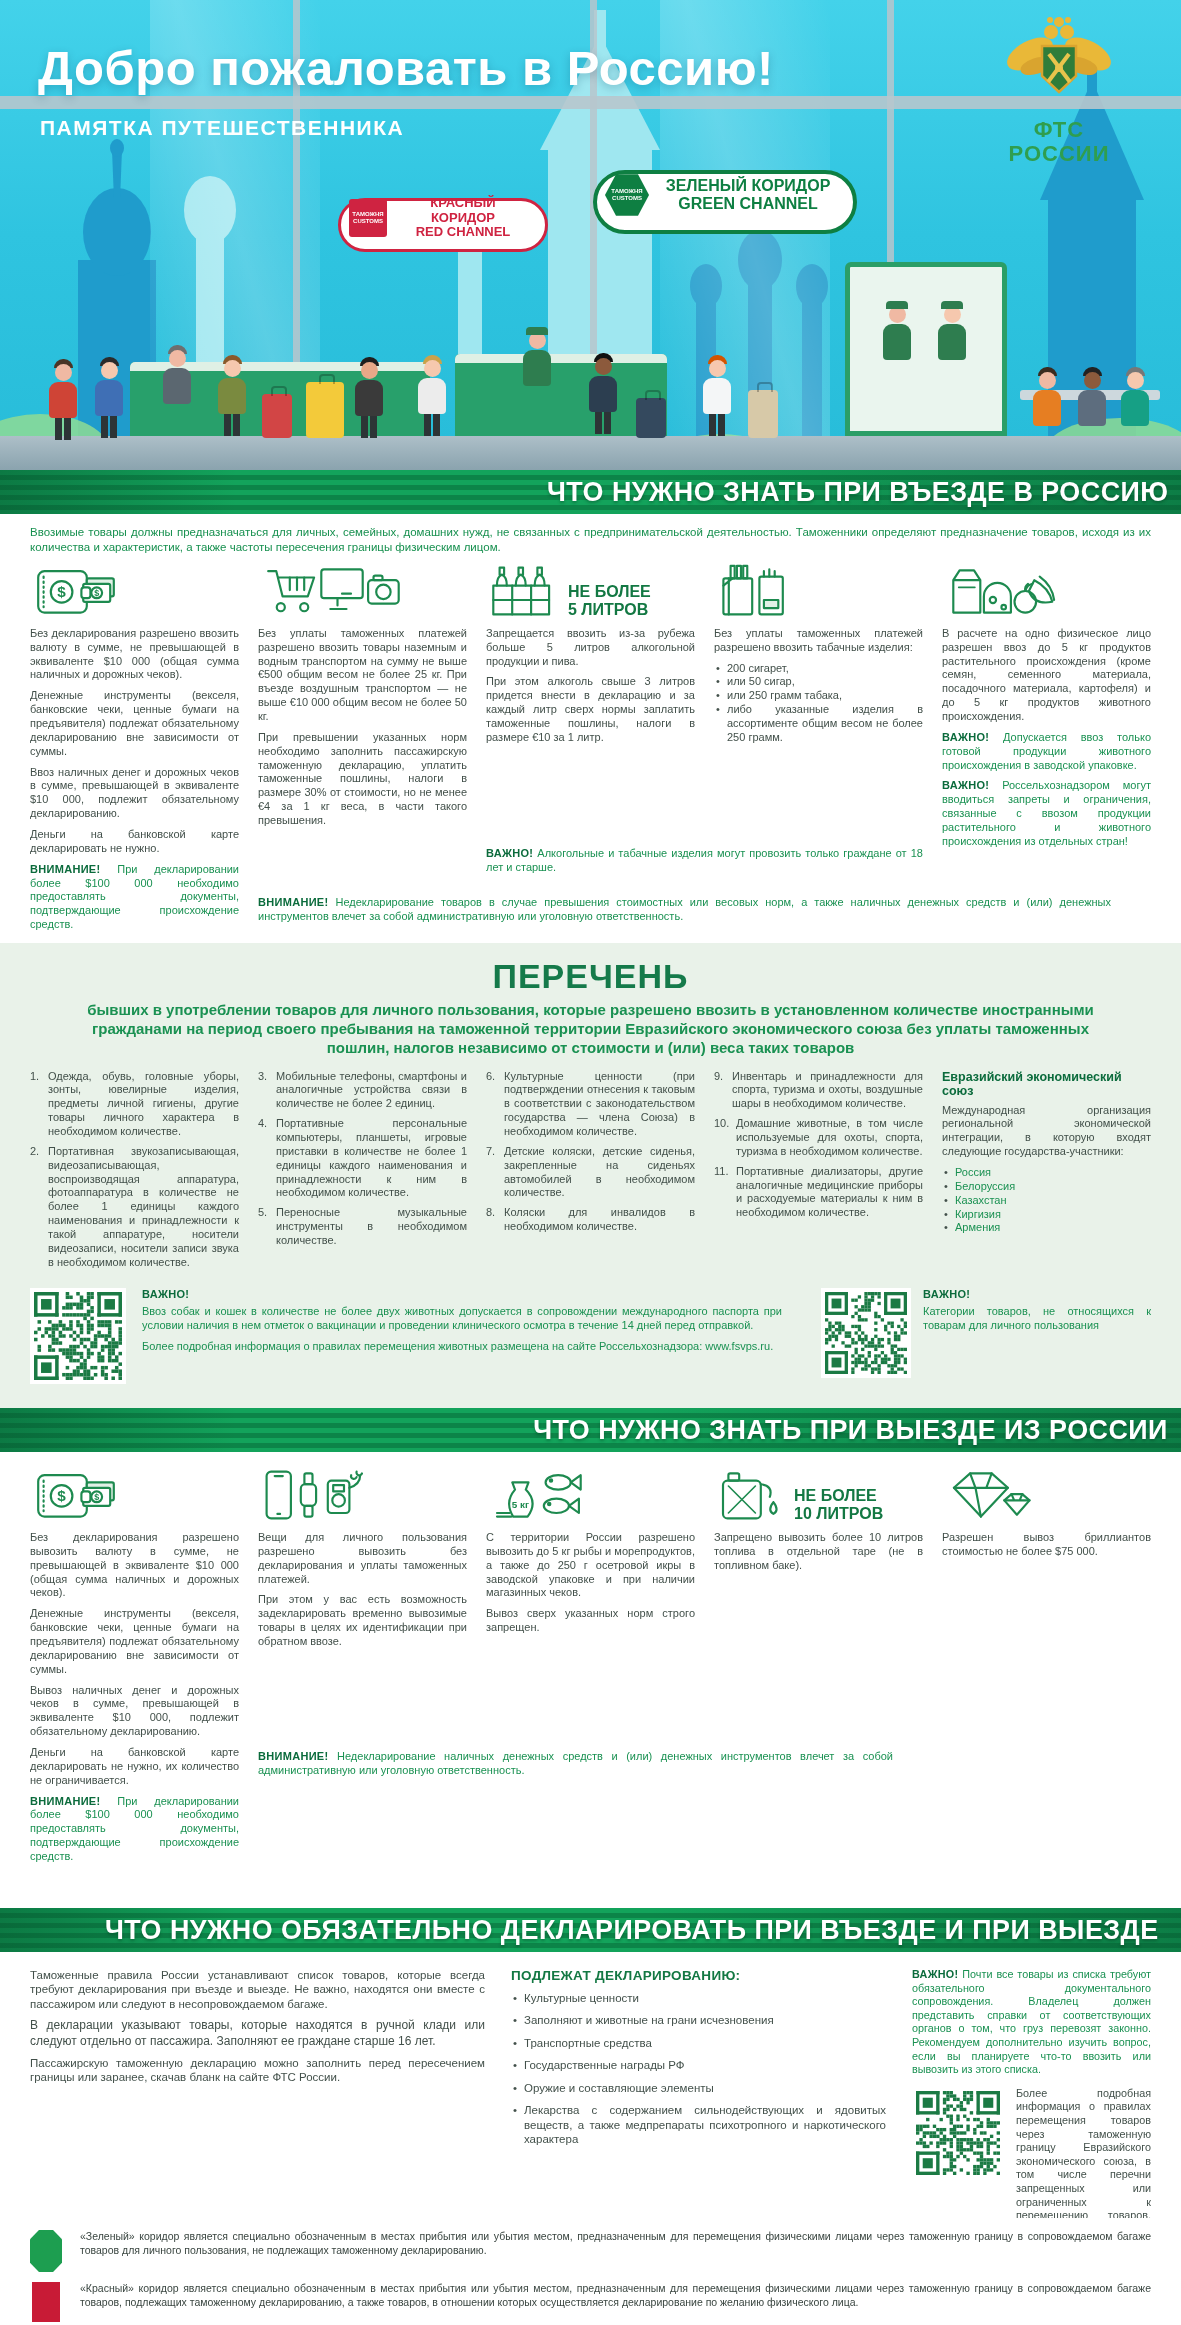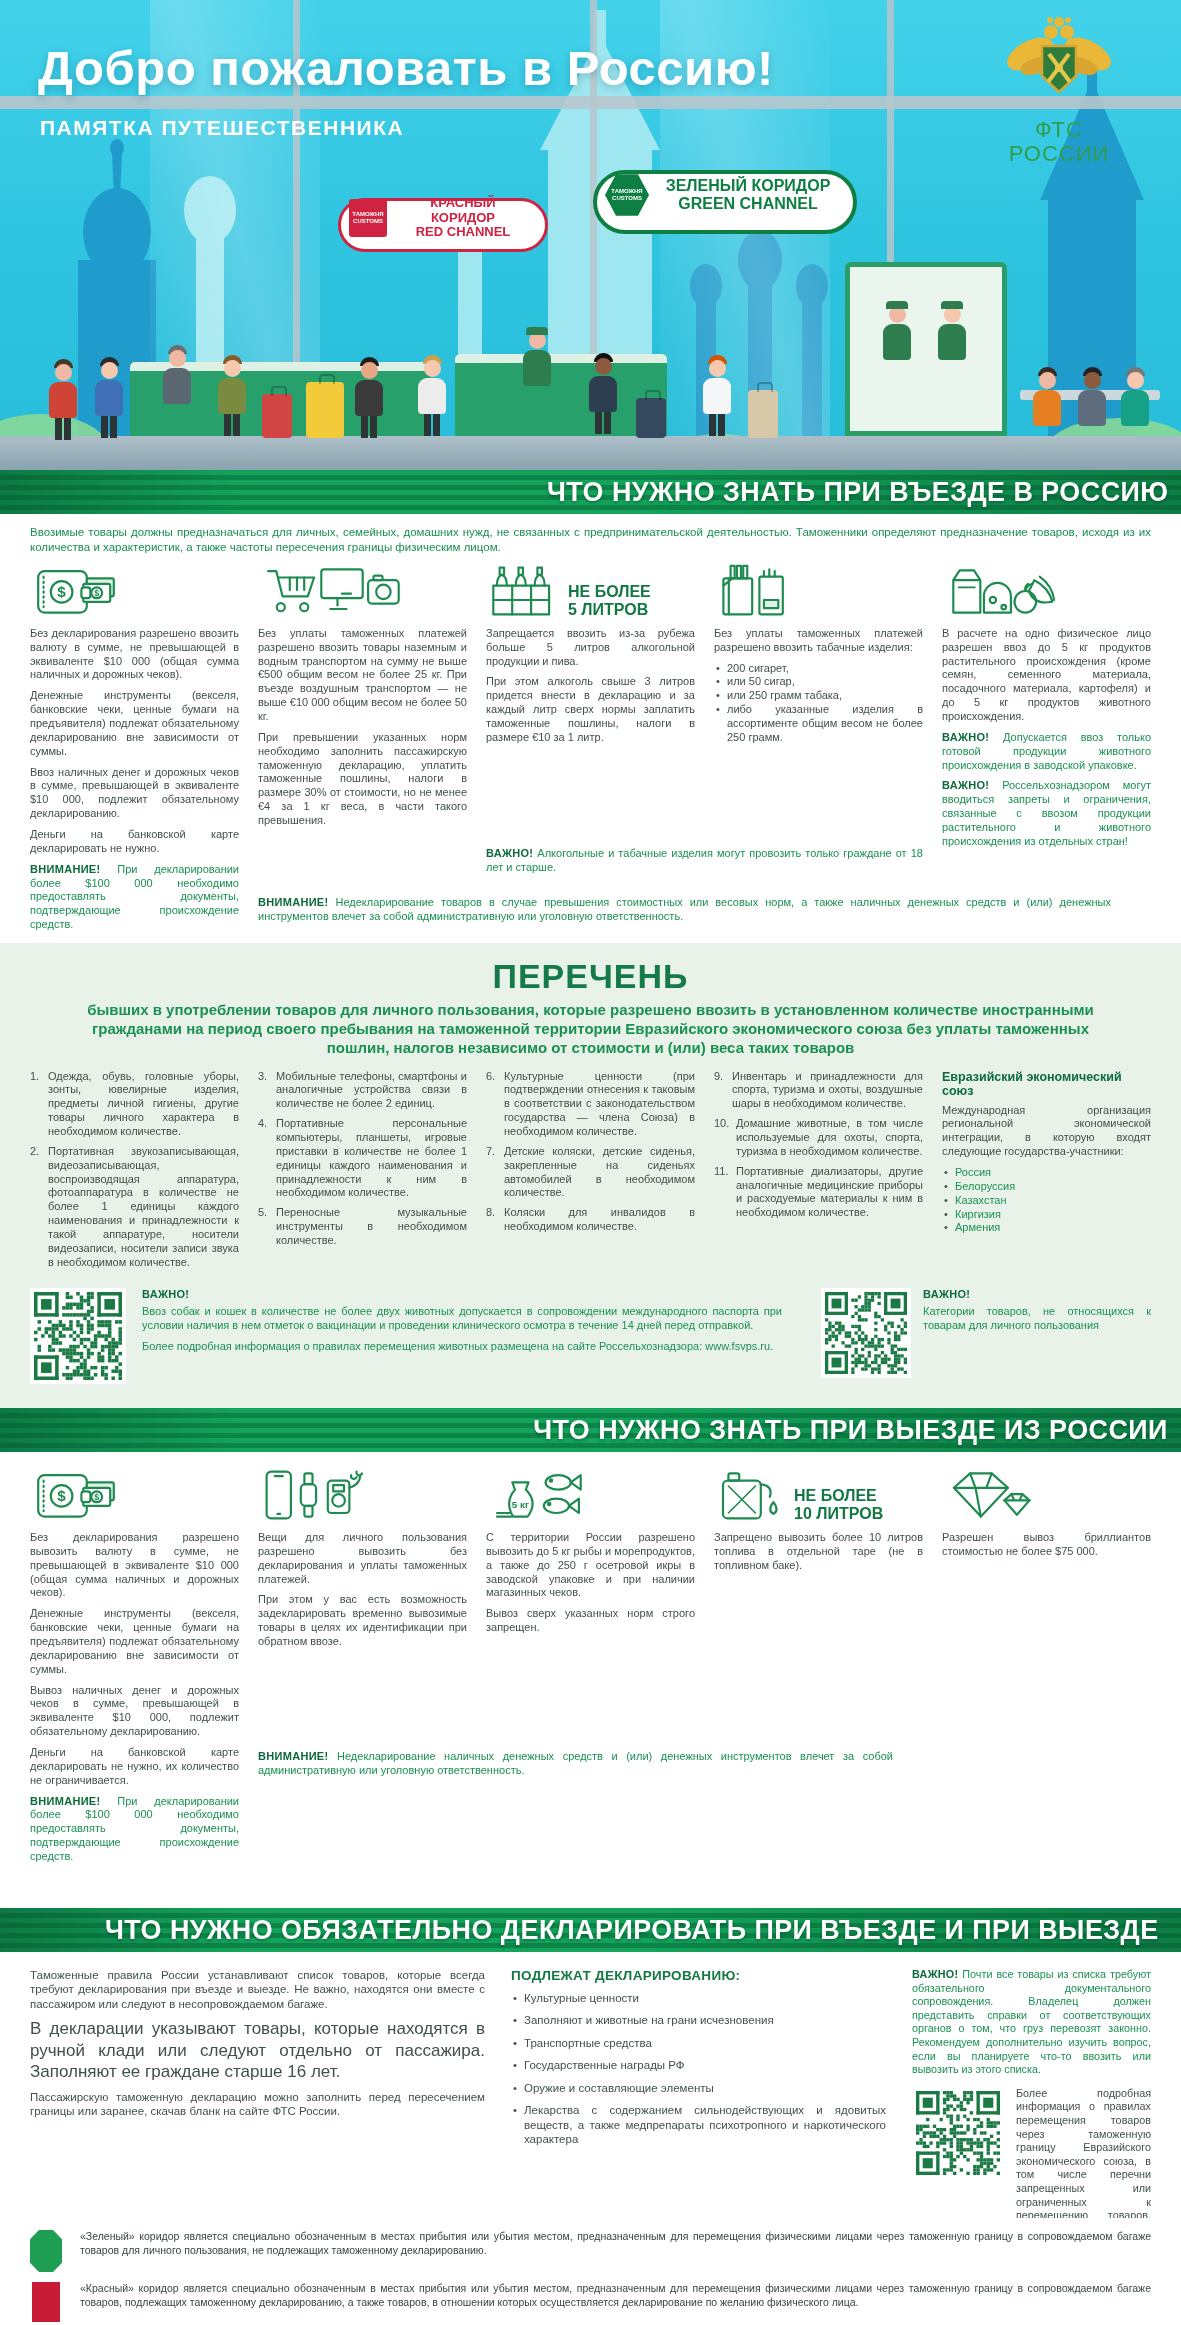--- a/index.html
+++ b/index.html
@@ -9,21 +9,21 @@
   
   .hero { position:relative; width:100%; height:470px; background:linear-gradient(180deg,#43d2ea 0%,#2fc4e0 50%,#27bcd9 100%); overflow:hidden; }
   .hero svg.skyline { position:absolute; inset:0; }
   .mull-v { position:absolute; top:0; width:7px; height:438px; background:#b7c6cd; opacity:.85; z-index:2; }
   .mull-h { position:absolute; left:0; right:0; top:96px; height:13px; background:#b7c6cd; opacity:.9; z-index:2; }
   .glare { position:absolute; top:0; height:440px; width:170px; background:linear-gradient(75deg,rgba(255,255,255,0),rgba(255,255,255,.22),rgba(255,255,255,0)); z-index:2; }
   .floor { position:absolute; bottom:0; left:0; right:0; height:34px; background:linear-gradient(180deg,#adbfc8,#8aa3ae); z-index:3; }
   .hero-title { position:absolute; left:38px; top:40px; z-index:6; color:#fff; font-size:49px; font-weight:800; letter-spacing:.5px; text-shadow:0 3px 8px rgba(0,60,90,.25); }
   .hero-sub { position:absolute; left:40px; top:116px; z-index:6; color:#fff; font-size:21px; font-weight:700; letter-spacing:1.5px; }
   .brand { position:absolute; right:42px; top:14px; width:160px; text-align:center; z-index:6; }
-  .brand .org { color:#2f9e4f; font-weight:400; font-size:22px; line-height:1.1; letter-spacing:1px; }
+  .brand .org { color:#2f9e4f; font-weight:700; font-size:22px; line-height:1.1; letter-spacing:1px; }
   .sign { position:absolute; z-index:7; background:#fff; display:flex; align-items:center; gap:10px; padding:6px 16px 20px 8px; }
   .sign .lines { flex:1; text-align:center; font-weight:800; line-height:1.15; }
   .sign-red { left:338px; top:198px; width:210px; height:54px; border:3px solid #cf2341; border-radius:28px; }
   .sign-red .lines { color:#cf2341; font-size:13px; }
   .sign-green { left:593px; top:170px; width:264px; height:64px; border:4px solid #0e7f42; border-radius:34px; }
   .sign-green .lines { color:#0e7f42; font-size:16px; }
   .badge { display:flex; flex-direction:column; align-items:center; justify-content:center; color:#fff; font-weight:700; font-size:6px; line-height:1.25; flex:0 0 auto; }
   .badge-red { width:38px; height:38px; background:#cf2341; border-radius:3px; }
   .badge-green { width:44px; height:44px; background:#0e7f42; clip-path:polygon(25% 3%,75% 3%,100% 50%,75% 97%,25% 97%,0 50%); }
   .desk { position:absolute; z-index:4; background:#28a06b; border-radius:5px 5px 0 0; }
@@ -1002,21 +1002,21 @@
   </div>
 
   <div class="bar">
       <span>ЧТО НУЖНО ОБЯЗАТЕЛЬНО ДЕКЛАРИРОВАТЬ ПРИ ВЪЕЗДЕ И ПРИ ВЫЕЗДЕ</span>
     </div>
 
   <div class="sect sect-declare">
     <div class="declare-grid">
       <div>
         <p class="p" style="font-size:11.5px">Таможенные правила России устанавливают список товаров, которые всегда требуют декларирования при въезде и выезде. Не важно, находятся они вместе с пассажиром или следуют в несопровождаемом багаже.</p>
-        <p class="p" style="font-size:17px">В декларации указывают товары, которые находятся в ручной клади или следуют отдельно от пассажира. Заполняют ее граждане старше 16 лет.</p>
+        <p class="p" style="font-size:12px">В декларации указывают товары, которые находятся в ручной клади или следуют отдельно от пассажира. Заполняют ее граждане старше 16 лет.</p>
         <p class="p" style="font-size:11.5px">Пассажирскую таможенную декларацию можно заполнить перед пересечением границы или заранее, скачав бланк на сайте ФТС России.</p>
       </div>
       <div>
         <div class="sub-title">ПОДЛЕЖАТ ДЕКЛАРИРОВАНИЮ:</div>
         <ul class="dots spaced">
           <li style="font-size:11.5px">Культурные ценности</li>
           <li style="font-size:11.5px">Заполняют и животные на грани исчезновения</li>
           <li style="font-size:11.5px">Транспортные средства</li>
           <li style="font-size:11.5px">Государственные награды РФ</li>
           <li style="font-size:11.5px">Оружие и составляющие элементы</li>

